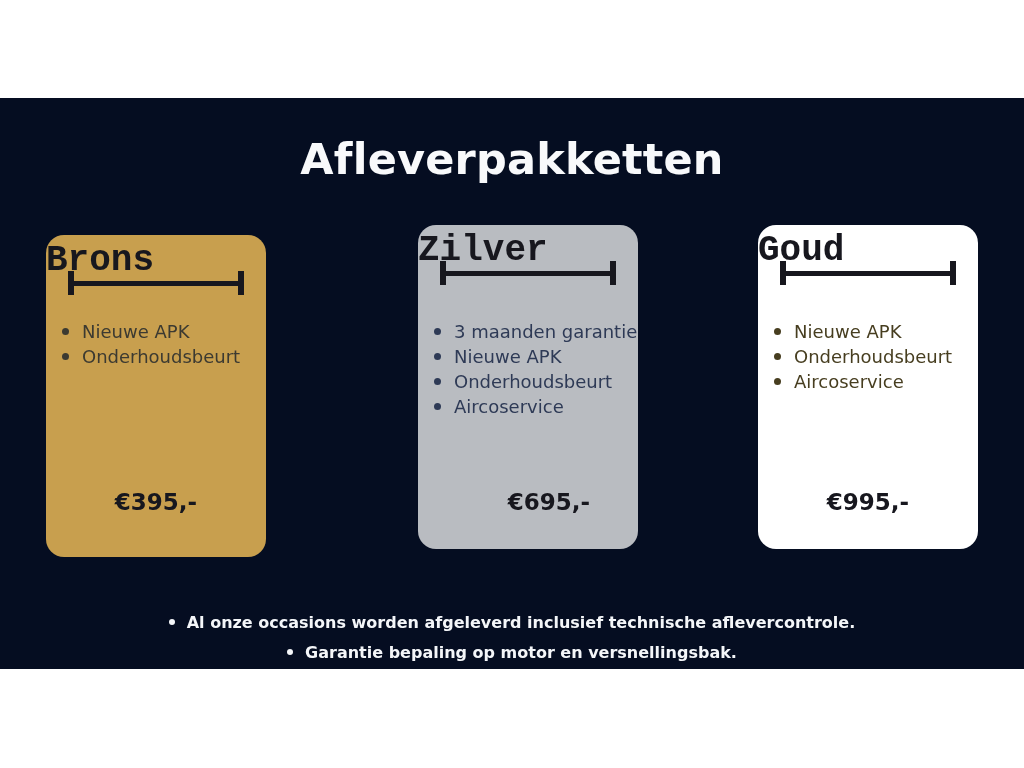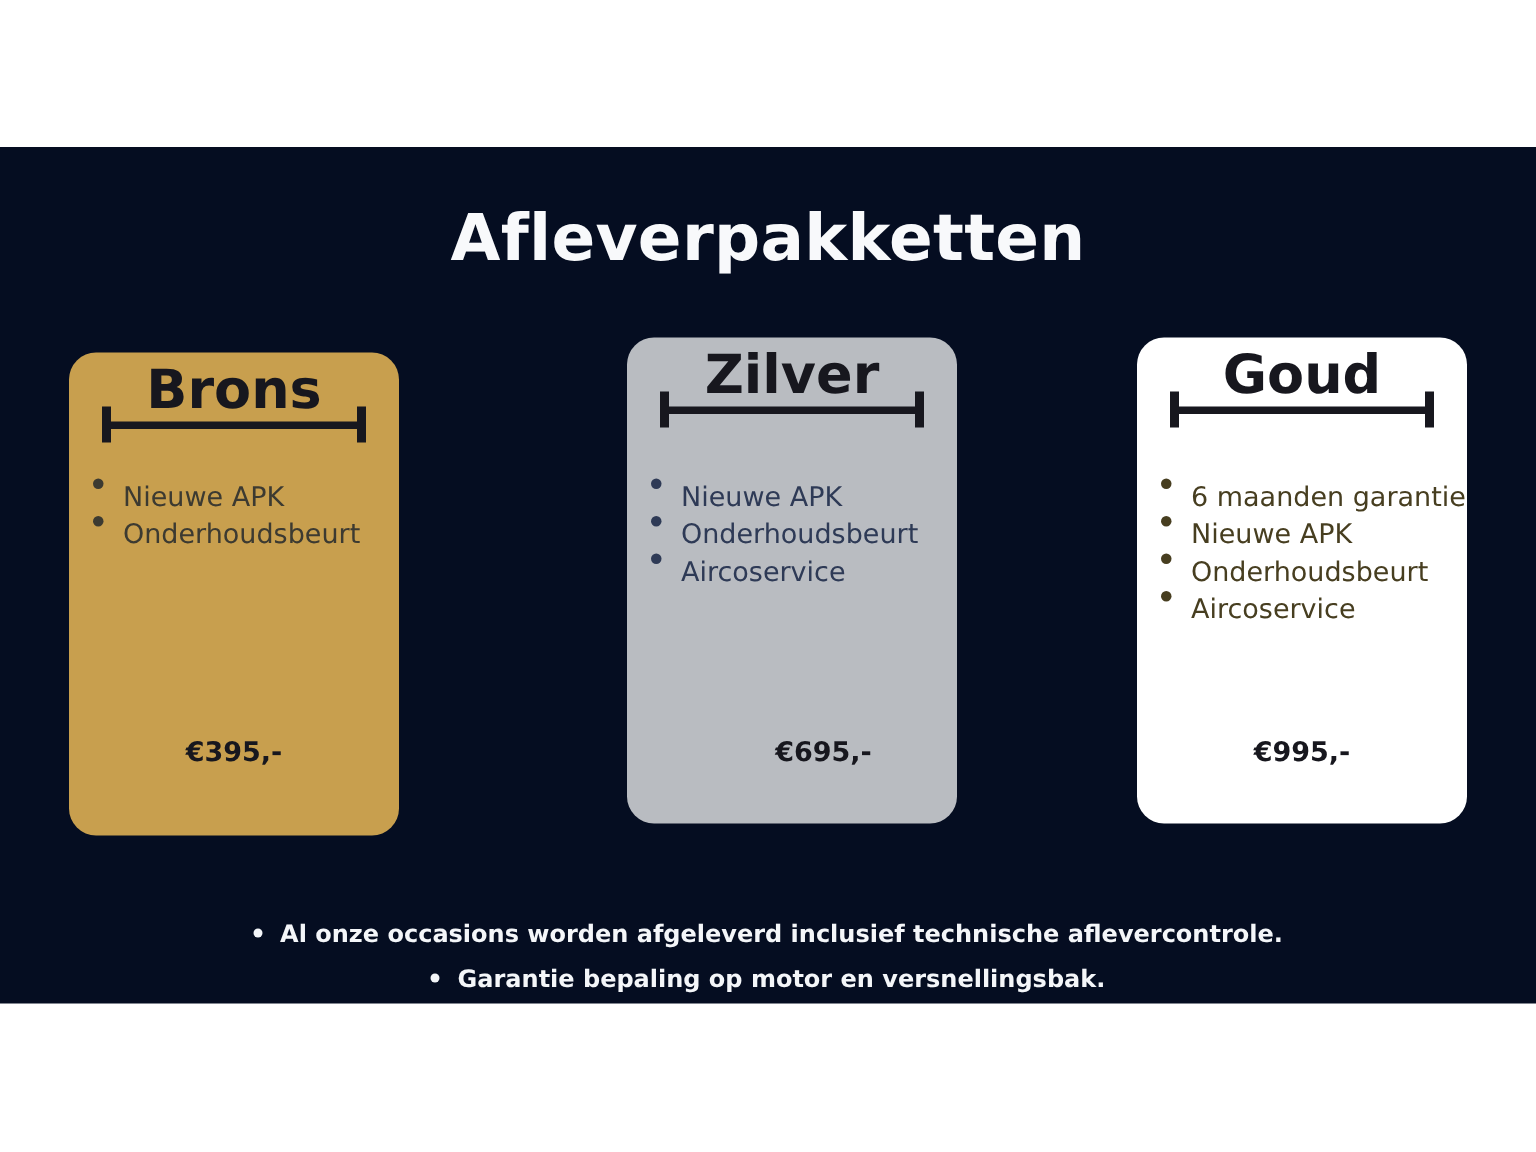--- a/index.html
+++ b/index.html
@@ -25,57 +25,58 @@
 
   .card {
     position: absolute; width: 220px; border-radius: 18px;
   }
   .card-0 { left: 46px;  top: 137px; height: 322px; background: #c89f4e; }
   .card-1 { left: 402px; top: 127px; height: 324px; background: #b9bcc1; }
   .card-2 { left: 758px; top: 127px; height: 324px; background: #e2a508; }
 
   .card-name {
     position: absolute; top: 8px; left: 0; width: 100%;
-    text-align: center;
+    text-align: left;
     font-size: 36px; font-weight: 700; line-height: 1;
     color: #17171e;
+    font-family: Liberation Mono, monospace;
   }
 
   .ibeam {
     position: absolute; top: 36px; left: 50%; transform: translateX(-50%);
     width: 176px; height: 24px;
     display: flex; align-items: center;
     color: #17171e;
   }
   .ibeam .cap { width: 6px; height: 24px; background: currentColor; flex: none; }
   .ibeam .bar { flex: 1; height: 5px; background: currentColor; }
 
   .features {
     position: absolute; left: 0; width: 100%;
     list-style: none;
   }
   .card-0 .features { top: 84px; }
   .card-1 .features, .card-2 .features { top: 94px; }
   .feature {
-    display: flex; 
+    display: flex; align-items: center;
     height: 25px; padding-left: 16px;
     font-size: 18px; line-height: 25px;
   }
   .feature .dot {
     width: 7px; height: 7px; border-radius: 50%;
     background: currentColor; margin-right: 13px; flex: none;
   }
   .card-0 { color: #3c3a31; }
   .card-1 { color: #2e3a56; }
   .card-2 { color: #473e20; }
 
   .price {
     position: absolute; left: 0; width: 100%;
     text-align: center;
-    font-size: 18px; font-weight: 700; line-height: 30px;
+    font-size: 23px; font-weight: 700; line-height: 30px;
     color: #17171e;
   }
   .card-0 .price { bottom: 40px; }
   .card-1 .price, .card-2 .price { bottom: 32px; }
 
   .note {
     position: absolute; left: 0; width: 100%; height: 22px;
     display: flex; justify-content: center; align-items: center;
     font-size: 16px; font-weight: 700;
     color: #f4f6f9;
@@ -119,20 +120,24 @@
     <section class="card card-1" style="background-color: rgb(185, 188, 193); color: rgb(46, 58, 86); margin-left: 16px;">
       <h2 class="card-name" style="color: rgb(23, 23, 30);">Zilver</h2>
       <div class="ibeam" style="color: rgb(23, 23, 30);">
         <span class="cap"></span>
         <span class="bar"></span>
         <span class="cap"></span>
       </div>
       <ul class="features">
         <li class="feature">
           <span class="dot"></span>
+          <span>3 maanden garantie</span>
+        </li>
+        <li class="feature">
+          <span class="dot"></span>
           <span>Nieuwe APK</span>
         </li>
         <li class="feature">
           <span class="dot"></span>
           <span>Onderhoudsbeurt</span>
         </li>
         <li class="feature">
           <span class="dot"></span>
           <span>Aircoservice</span>
         </li>
@@ -141,24 +146,20 @@
     </section>
 
     <section class="card card-2" style="background-color: #ffffff; color: rgb(71, 62, 32);">
       <h2 class="card-name" style="color: rgb(23, 23, 30);">Goud</h2>
       <div class="ibeam" style="color: rgb(23, 23, 30);">
         <span class="cap"></span>
         <span class="bar"></span>
         <span class="cap"></span>
       </div>
       <ul class="features">
-        <li class="feature">
-          <span class="dot"></span>
-          <span>6 maanden garantie</span>
-        </li>
         <li class="feature">
           <span class="dot"></span>
           <span>Nieuwe APK</span>
         </li>
         <li class="feature">
           <span class="dot"></span>
           <span>Onderhoudsbeurt</span>
         </li>
         <li class="feature">
           <span class="dot"></span>

